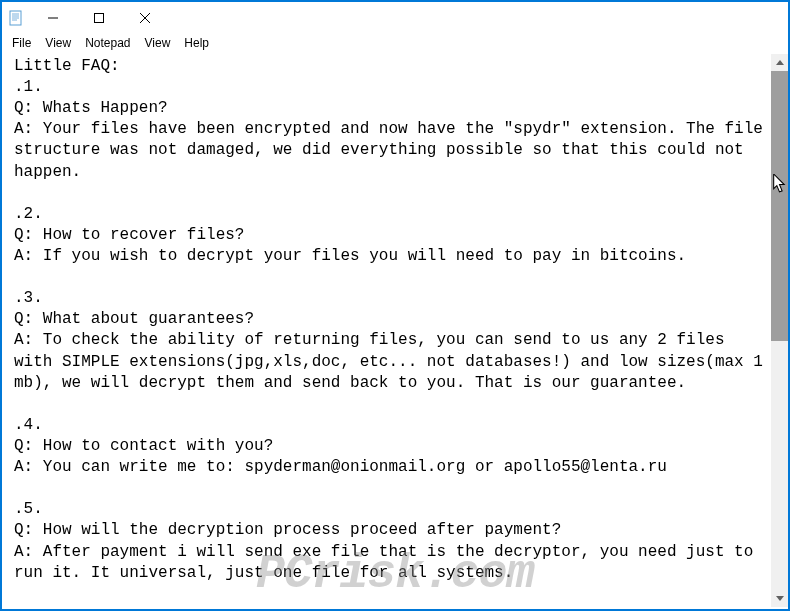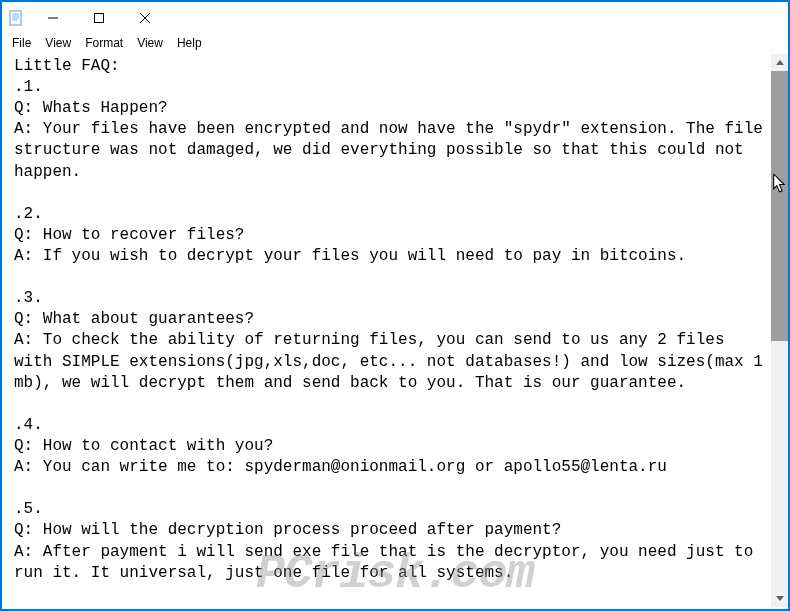--- a/index.html
+++ b/index.html
@@ -150,21 +150,21 @@
         <line x1="0" y1="0" x2="10" y2="10" stroke="#000" stroke-width="1"></line>
         <line x1="10" y1="0" x2="0" y2="10" stroke="#000" stroke-width="1"></line>
       </svg>
     </div>
   </div>
 </div>
 
 <div class="menubar">
   <span class="menu-item">File</span>
   <span class="menu-item">View</span>
-  <span class="menu-item">Format</span>
+  <span class="menu-item">Notepad</span>
   <span class="menu-item">View</span>
   <span class="menu-item">Help</span>
 </div>
 
 <div class="content-wrap">
   <div class="content">Little FAQ:
 .1.
 Q: Whats Happen?
 A: Your files have been encrypted and now have the "spydr" extension. The file structure was not damaged, we did everything possible so that this could not happen.
 

